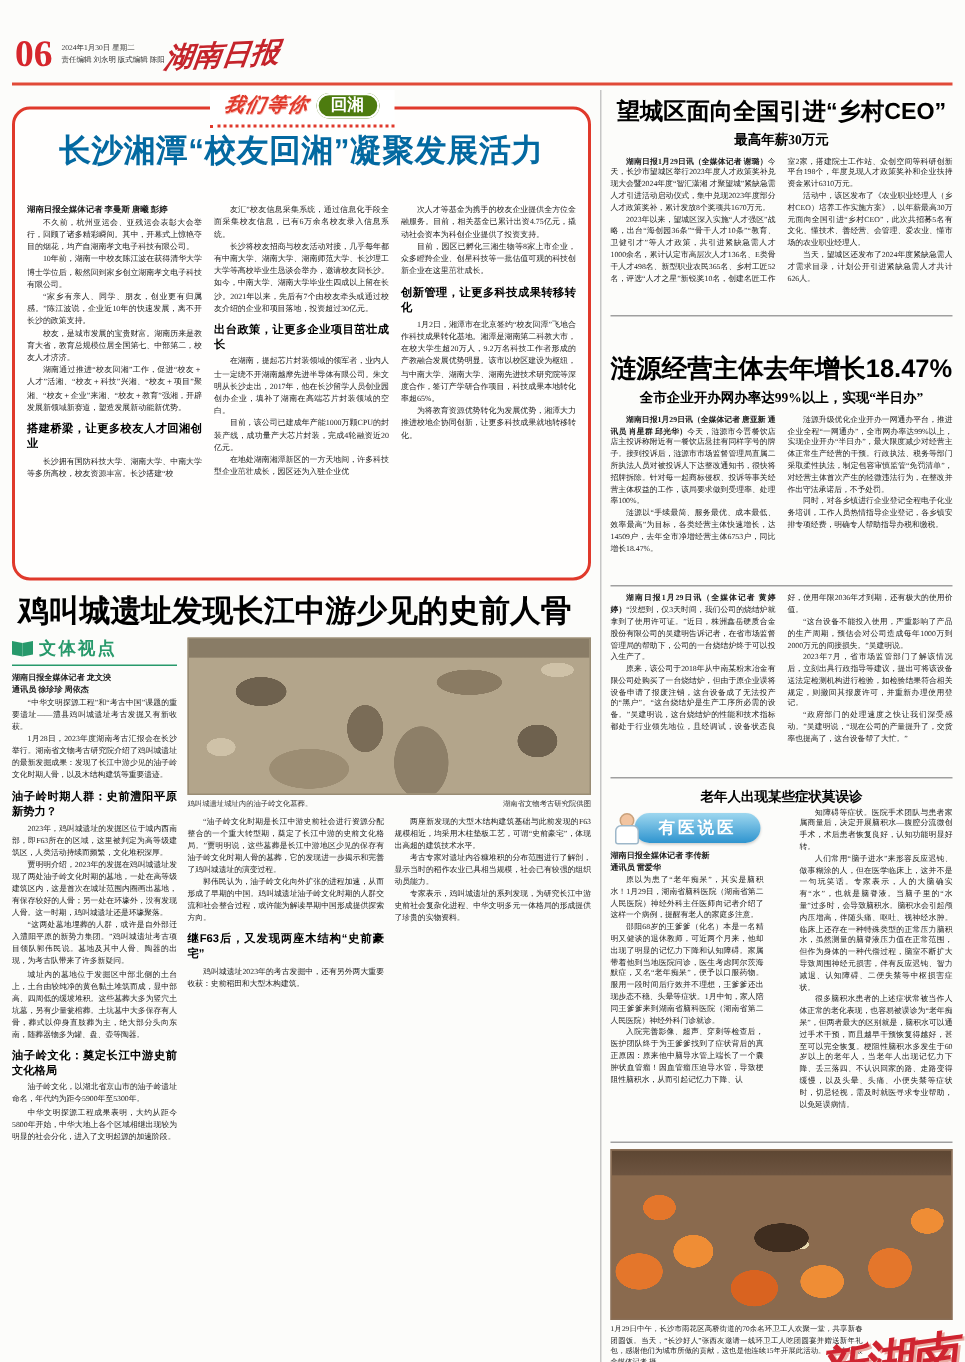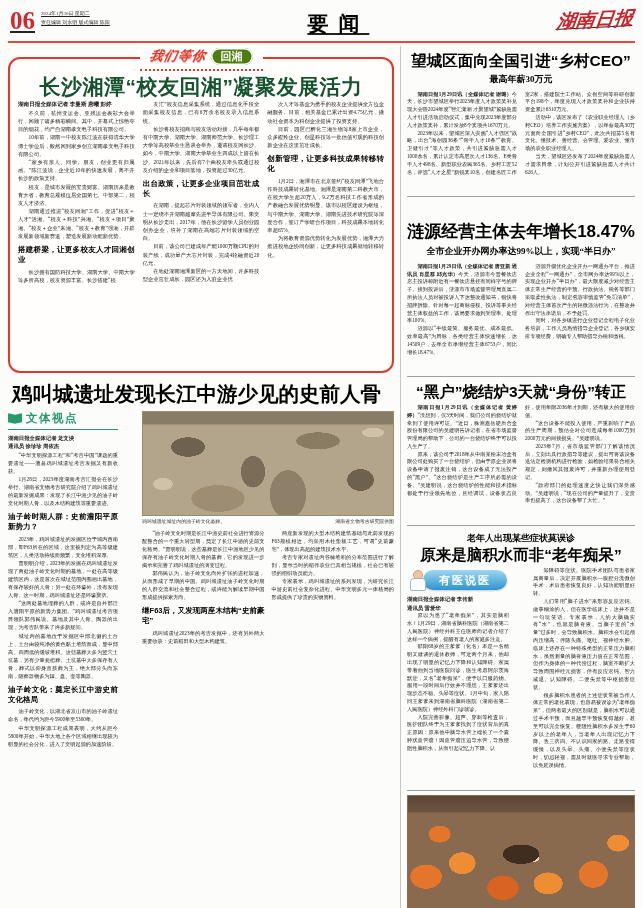--- a/index.html
+++ b/index.html
@@ -1,21 +1,21 @@
 <!DOCTYPE html>
 <html><head>
 <meta charset="utf-8">
 <style>
   html,body{margin:0;padding:0;}
   body{
     width:643px;height:908px;overflow:hidden;background:#fcfcfa;color:#222;
     font-family:"Liberation Serif","DejaVu Serif",serif;position:relative;
   }
   
-  .hdr{display:flex;align-items:flex-start;padding:10px 10px 3px;height:26px;text-decoration:underline;}
+  .hdr{display:flex;align-items:center;padding:24px 10px 3px;height:26px;}
   .pageno{color:#d6262c;font:bold 25px/0.9 "Liberation Serif",serif;}
   .dateinfo{font-size:5px;color:#333;margin-left:6px;line-height:1.7;}
   .section-title{flex:1;text-align:center;font-family:"Liberation Sans","DejaVu Sans",sans-serif;
     font-weight:bold;font-size:21px;letter-spacing:10px;color:#000;padding-left:10px;}
   .masthead{color:#c5242b;font:bold italic 19px/1 "DejaVu Serif",serif;transform:skewX(-10deg) rotate(-3deg);}
   .redline{height:2px;background:#e14a38;margin:2px 8px 0;}
   
   .main{display:flex;padding:3px 8px 0;gap:6px;}
   .leftcol{width:386px;flex:none;}
   .rightcol{flex:1;border-left:1px solid #c6c6c6;padding-left:6px;min-width:0;}
@@ -24,31 +24,31 @@
   .campaign-inner{display:inline-flex;align-items:center;gap:5px;background:#fff;
     padding:1px 10px 4px;border-bottom:2px dotted #e0392b;}
   .slogan{color:#e0392b;font:bold italic 13px "Liberation Sans",sans-serif;
     transform:skewX(-12deg);letter-spacing:1px;text-shadow:0.5px 0.5px 0 #f7b3ab;}
   .pill{background:#4d7c0f;color:#fff;font:bold 11px/1 "Liberation Sans",sans-serif;
     padding:3px 10px;border-radius:10px;box-shadow:inset 0 0 0 1.5px #fff;}
   
   .lead-box{border:2.5px solid #e0392b;border-radius:12px;margin-top:-11px;
     padding:16px 8px 7px;height:316px;box-sizing:border-box;background:#fffefd;}
   .lead-headline{font-family:"Liberation Sans","DejaVu Sans",sans-serif;font-weight:bold;
-    font-size:21px;line-height:1.15;color:#14532d;margin:0 0 1px;text-align:center;letter-spacing:0.5px;}
+    font-size:21px;line-height:1.15;color:#0369a1;margin:0 0 23px;text-align:center;letter-spacing:0.5px;}
   .lead-cols{display:flex;gap:8px;}
   .lcol{flex:1;font-size:5.3px;line-height:1.55;text-align:justify;min-width:0;}
   .lcol p{margin:0;text-indent:2em;}
   .byline{font-weight:bold;font-size:5.6px;margin:0 0 4px;text-indent:0 !important;}
   .sub{font-family:"Liberation Sans",sans-serif;font-weight:bold;font-size:7.5px;
     line-height:1.3;margin:5px 0 3px;text-indent:0;color:#000;}
   
   .arch-headline{font-family:"Liberation Sans","DejaVu Sans",sans-serif;font-weight:bold;
     font-size:20.5px;line-height:1.15;margin:9px 4px 5px;color:#000;}
-  .arch-grid{display:flex;gap:24px;}
+  .arch-grid{display:flex;gap:7px;}
   .arch-c1{width:110px;flex:none;font-size:5.2px;line-height:1.55;text-align:justify;}
   .arch-c1 p{margin:0;text-indent:2em;}
   .badge-wt{display:flex;align-items:center;gap:4px;border-bottom:1.5px solid #27996b;
     padding-bottom:3px;margin-bottom:4px;}
   .book-icon{width:14px;height:9px;position:relative;}
   .book-icon:before,.book-icon:after{content:"";position:absolute;bottom:0;width:7px;height:9px;background:#27996b;}
   .book-icon:before{left:0;transform:skewY(12deg);}
   .book-icon:after{right:0;transform:skewY(-12deg);}
   .wt-text{color:#27996b;font:bold 11.5px "Liberation Sans",sans-serif;letter-spacing:1.5px;}
   .arch-byline{font-weight:bold;font-size:5.4px;line-height:1.6;margin-bottom:3px;text-indent:0 !important;}
@@ -116,21 +116,20 @@
 </style>
 </head>
 <body>
 
 <div class="hdr">
   <span class="pageno">06</span>
   <div class="dateinfo">
     <div>2024年1月30日 星期二</div>
     <div>责任编辑 刘永明 版式编辑 陈阳</div>
   </div>
-  <div class="section-title">要闻</div>
   <div class="masthead">湖南日报</div>
 </div>
 <div class="redline"></div>
 
 <div class="main">
 
   <div class="leftcol">
 
     <div class="campaign">
       <span class="campaign-inner">
@@ -263,35 +262,33 @@
         <p><b class="dl">湖南日报1月29日讯（全媒体记者 唐亚新 通讯员 肖星群 邱光华）</b><span>今天，涟源市今晋餐饮店店主投诉称附近有一餐饮店悬挂有同样字号的牌子。接到投诉后，涟源市市场监督管理局直属二所执法人员对被投诉人下达整改通知书，很快将招牌拆除。针对每一起商标侵权、投诉等事关经营主体权益的工作，该局要求做到受理率、处理率100%。</span></p>
         <div>
             <p>涟源以“手续最简、服务最优、成本最低、效率最高”为目标，各类经营主体快速增长，达14509户，去年全市净增经营主体6753户，同比增长18.47%。</p>
             <p>涟源升级优化企业开办一网通办平台，推进企业全程“一网通办”，全市网办率达99%以上，实现企业开办“半日办”，最大限度减少对经营主体正常生产经营的干预。行政执法、税务等部门采取柔性执法，制定包容审慎监管“免罚清单”，对经营主体首次产生的轻微违法行为，在整改并作出守法承诺后，不予处罚。</p>
             <p>同时，对各乡镇进行企业登记全程电子化业务培训，工作人员热情指导企业登记，各乡镇安排专项经费，明确专人帮助指导办税和缴税。</p>
           </div>
       </div>
     </div>
 
     <div class="ra">
-      <div class="ra-title">“黑户”烧结炉3天就“身份”转正</div>
       <div class="ra-body">
         <p><b class="dl">湖南日报1月29日讯（全媒体记者 黄婷婷）</b><span>“没想到，仅3天时间，我们公司的烧结炉就拿到了使用许可证。”近日，株洲鑫岳硬质合金股份有限公司的吴建明告诉记者，在省市场监督管理局的帮助下，公司的一台烧结炉终于可以投入生产了。</span></p>
         <div>
             <p>原来，该公司于2018年从中南某粉末冶金有限公司处购买了一台烧结炉，但由于原企业误将设备申请了报废注销，这台设备成了无法投产的“黑户”。“这台烧结炉是生产工序所必需的设备。”吴建明说，这台烧结炉的性能和技术指标都处于行业领先地位，且经调试，设备状态良好，使用年限2036年才到期，还有极大的使用价值。</p>
             <p>“这台设备不能投入使用，严重影响了产品的生产周期，预估会对公司造成每年1000万到2000万元的间接损失。”吴建明说。</p>
             <p>2023年7月，省市场监管部门了解该情况后，立刻出具行政指导等建议，提出可将该设备送法定检测机构进行检验，如检验结果符合相关规定，则撤回其报废许可，并重新办理使用登记。</p>
             <p>“政府部门的处理速度之快让我们深受感动。”吴建明说，“现在公司的产量提升了，交货率也提高了，这台设备帮了大忙。”</p>
           </div>
       </div>
     </div>
 
     <div class="ra">
       <div class="ra-kicker">老年人出现某些症状莫误诊</div>
-      <div class="ra-title">原来是脑积水而非“老年痴呆”</div>
       <div class="d-cols">
         <div class="d-col">
           <div class="med-badge">
             <span class="doc-icon"></span>
             <span>有医说医</span>
           </div>
           <p class="d-byline">
             <span>湖南日报全媒体记者 李传新</span><br>
             <span>通讯员 雷爱华</span>
           </p>

